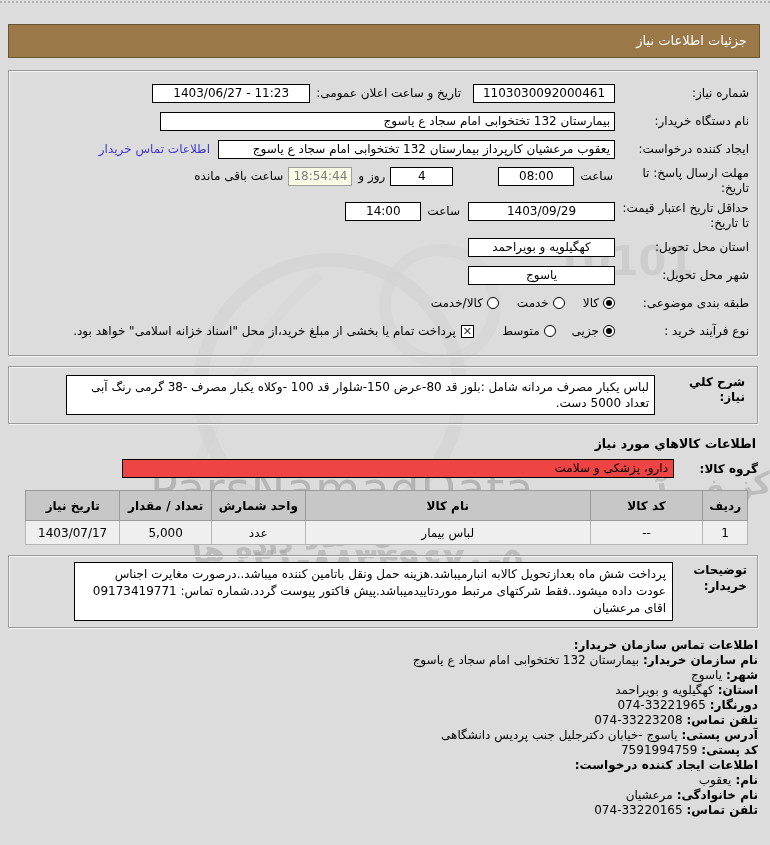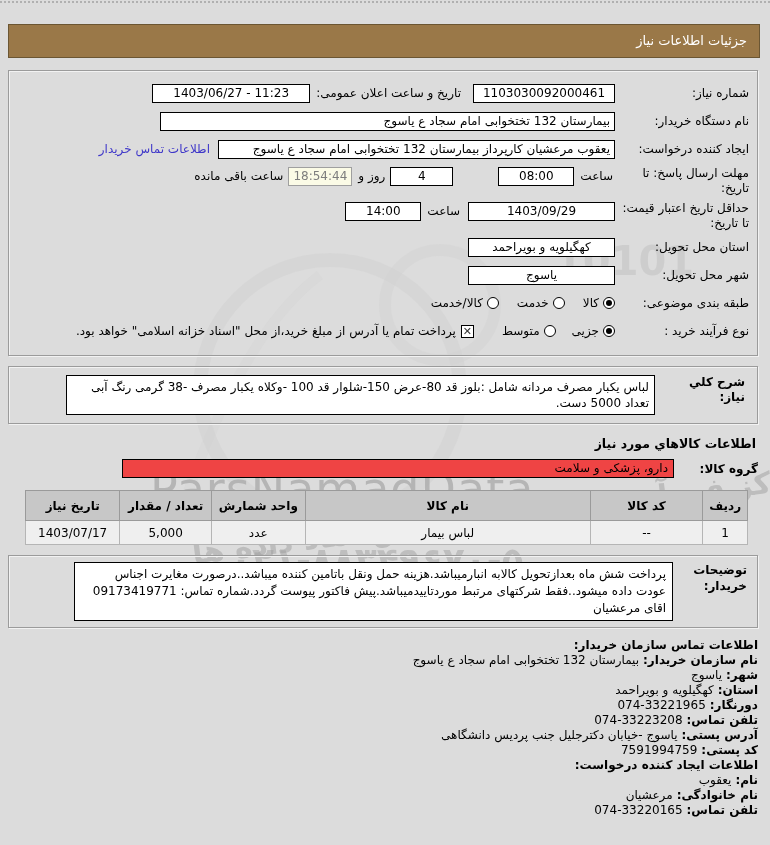--- a/index.html
+++ b/index.html
@@ -168,21 +168,21 @@
         <span class="opt g6">
           <span class="radio checked"></span>
           <span class="lbl">جزیی</span>
         </span>
         <span class="opt" style="margin-right:16px">
           <span class="radio"></span>
           <span class="lbl">متوسط</span>
         </span>
         <span class="opt g28">
           <span class="checkbox checked"></span>
-          <span class="lbl">پرداخت تمام یا آدرس از مبلغ خرید،از محل "اسناد خزانه اسلامی" خواهد بود.</span>
+          <span class="lbl">پرداخت تمام یا بخشی از مبلغ خرید،از محل "اسناد خزانه اسلامی" خواهد بود.</span>
         </span>
       </div>
     </div>
 
     <div class="panel desc-panel">
       <span class="desc-lbl">شرح کلي نیاز:</span>
       <div class="desc-box">لباس یکبار مصرف مردانه شامل :بلوز قد 80-عرض 150-شلوار قد 100 -وکلاه یکبار مصرف -38 گرمی رنگ آبی تعداد 5000 دست.</div>
     </div>
 
     <div class="sec-header">اطلاعات کالاهاي مورد نیاز</div>

